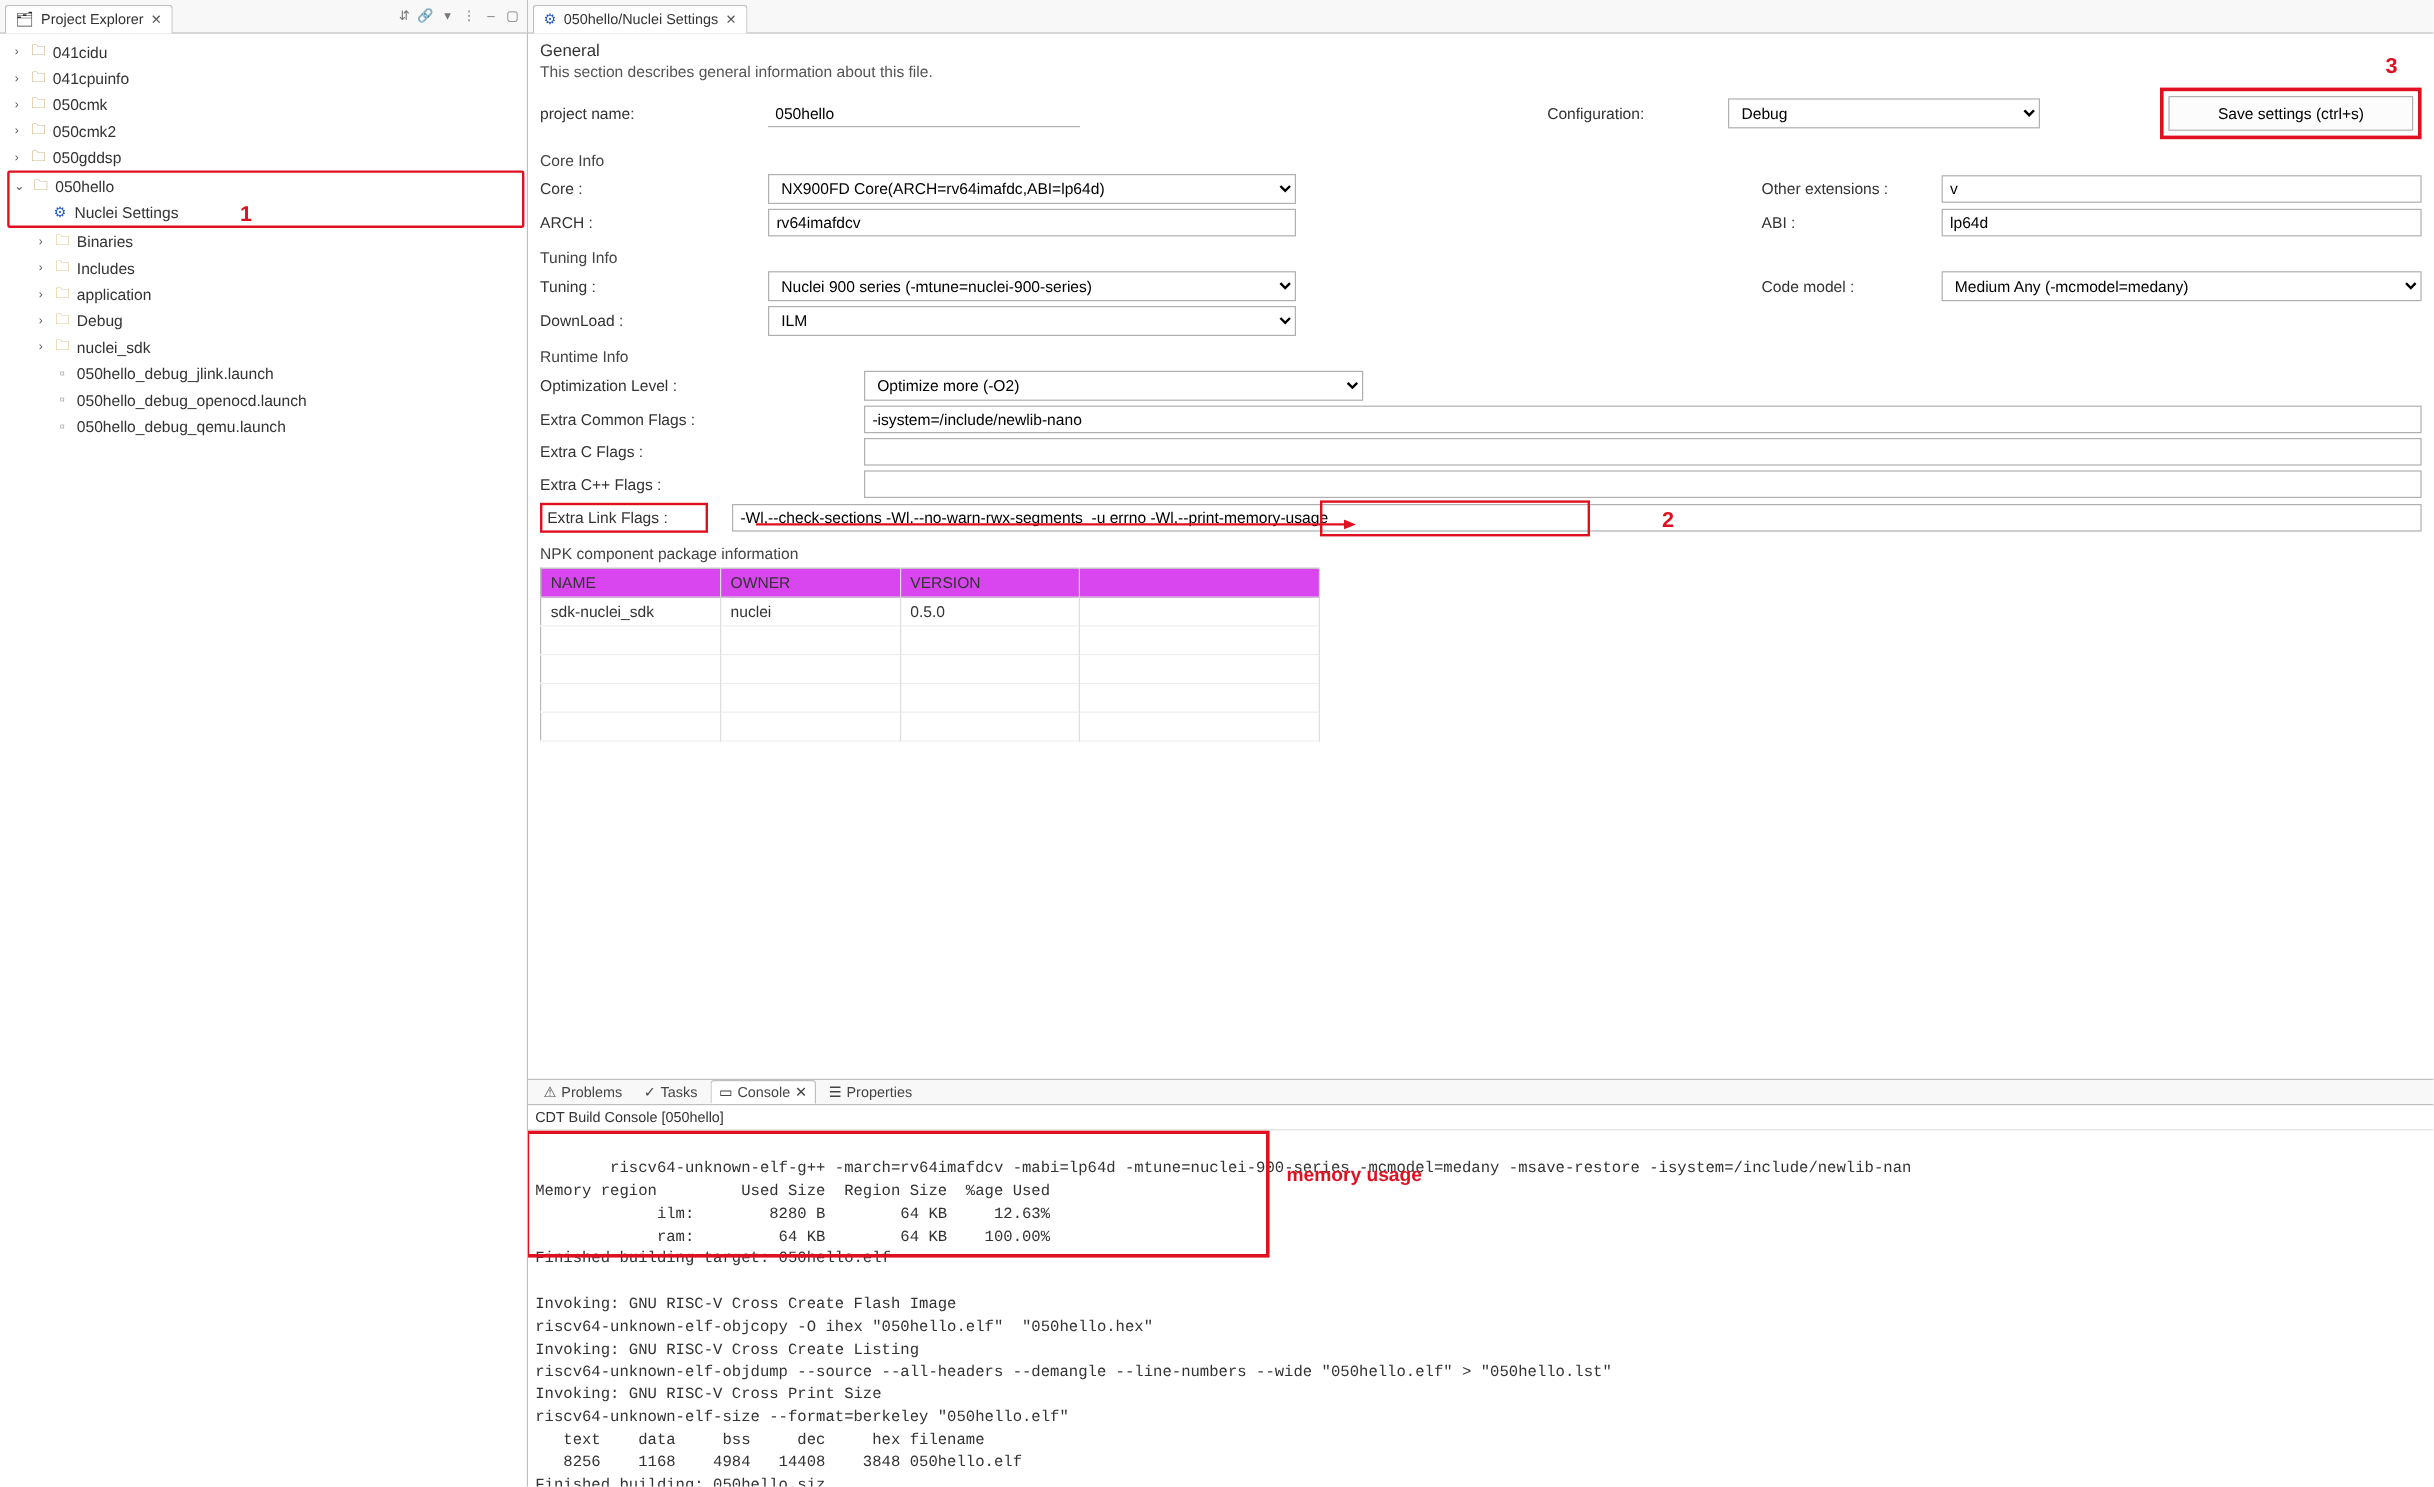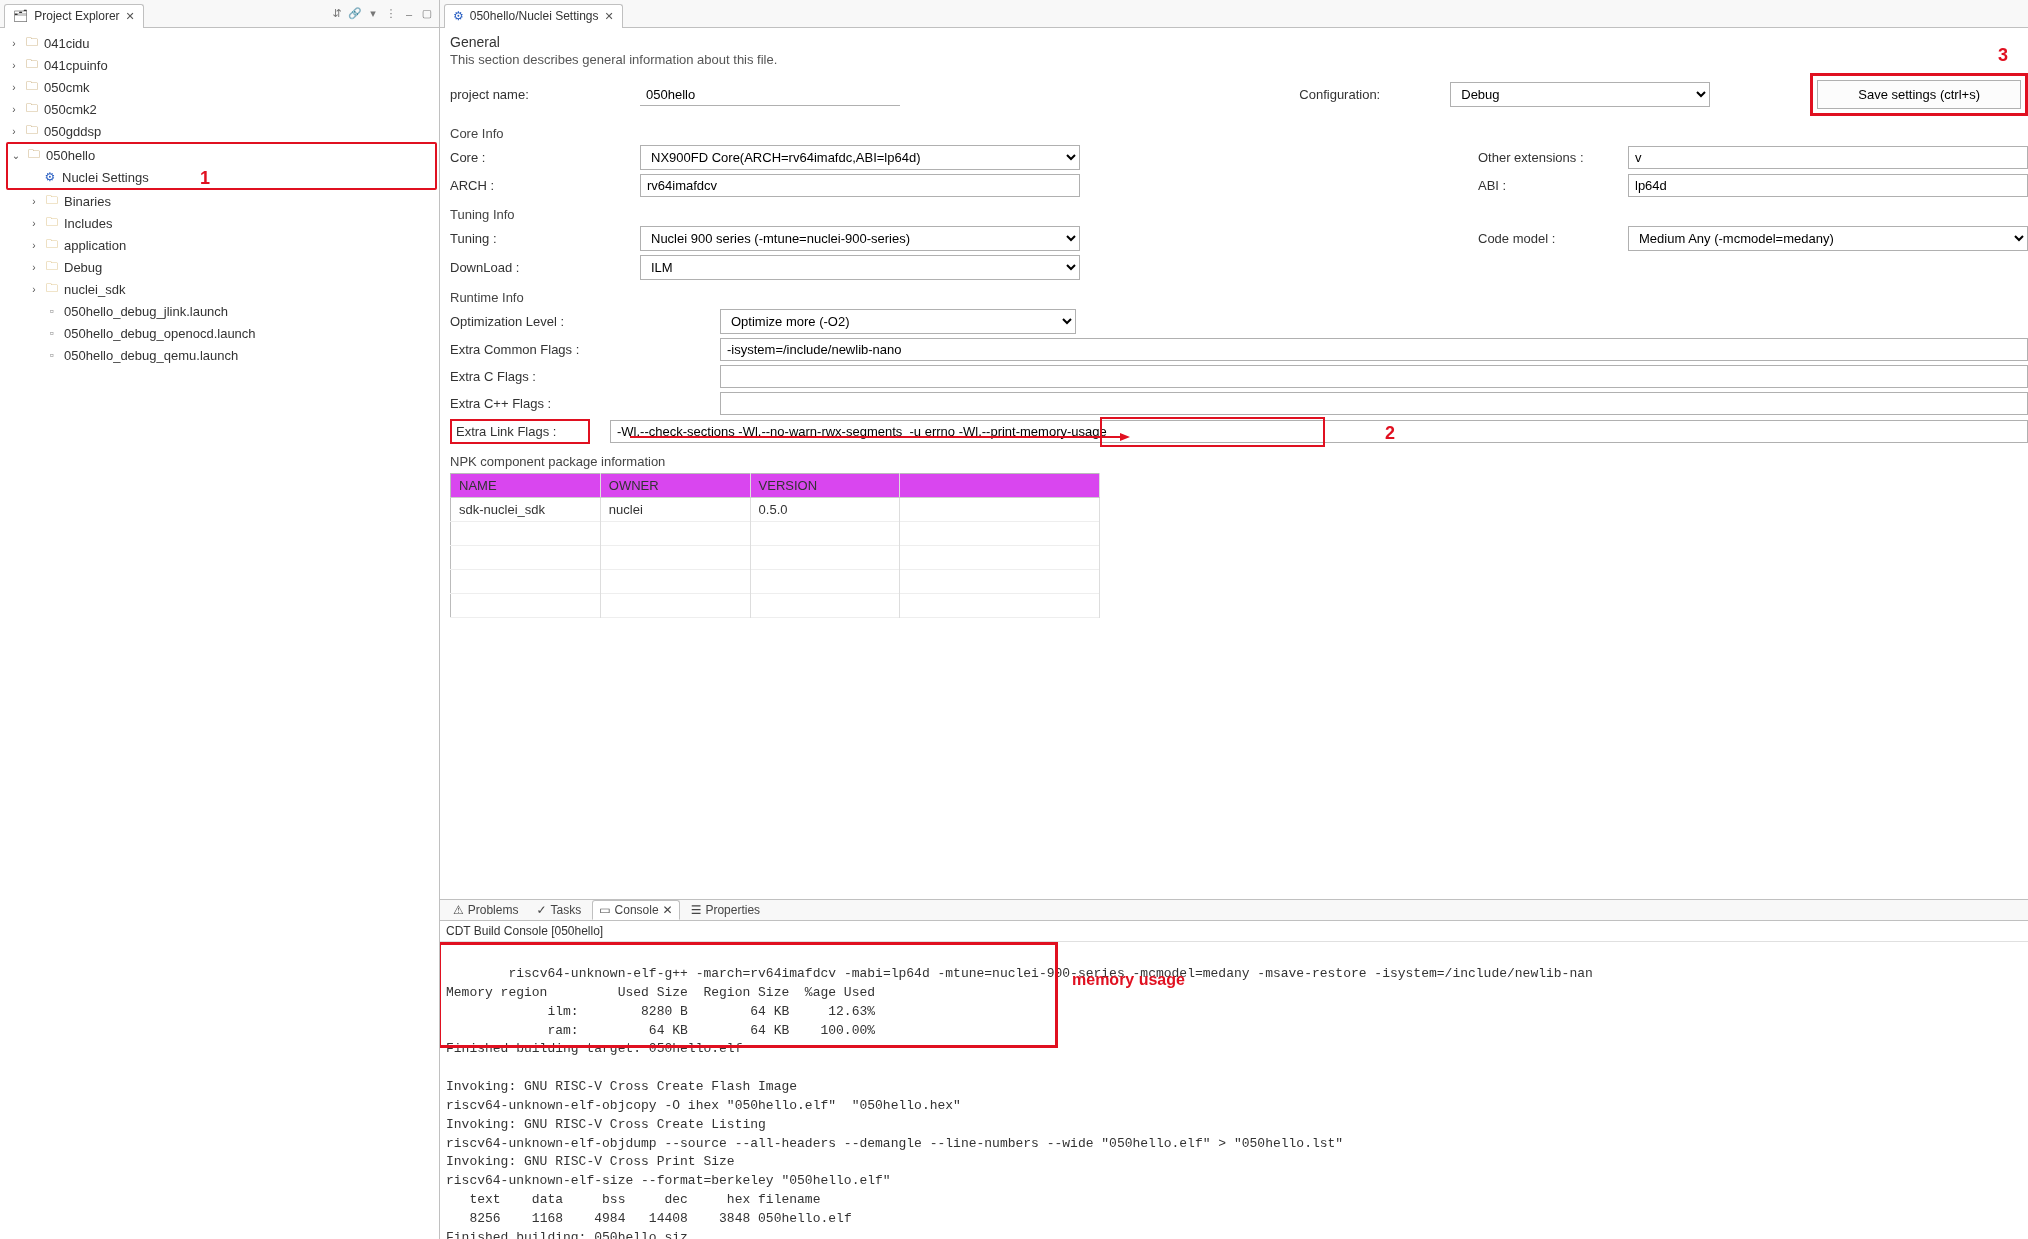--- a/index.html
+++ b/index.html
@@ -115,21 +115,21 @@
   .editor-tabs {
     display: flex;
     align-items: center;
     height: 28px;
     background: #f8f8f8;
     border-bottom: 1px solid #c0c0c0;
     padding: 0 4px;
   }
   .settings-body {
     flex: 1;
-    padding: 4px 0 10px 10px;
+    padding: 4px 10px 10px 10px;
     overflow: hidden;
     position: relative;
   }
   .section-title {
     font-size: 14px;
     color: #333;
     margin-top: 2px;
     margin-bottom: 2px;
   }
   .section-desc {
@@ -424,21 +424,21 @@
         <select class="combo grow-input"><option>Medium Any (-mcmodel=medany)</option></select>
       </div>
       <div class="row">
         <span class="lbl">DownLoad :</span>
         <select class="combo" style="width:440px"><option>ILM</option></select>
       </div>
 
       <div class="subhead">Runtime Info</div>
       <div class="row">
         <span class="lbl" style="width:250px">Optimization Level :</span>
-        <select class="combo" style="width:356px"><option>Optimize more (-O2)</option></select>
+        <select class="combo" style="width:416px"><option>Optimize more (-O2)</option></select>
       </div>
       <div class="row">
         <span class="lbl" style="width:250px">Extra Common Flags :</span>
         <input class="text-field flex-grow" value="-isystem=/include/newlib-nano" style="">
       </div>
       <div class="row">
         <span class="lbl" style="width:250px">Extra C Flags :</span>
         <input class="text-field flex-grow" value="" style="">
       </div>
       <div class="row">

